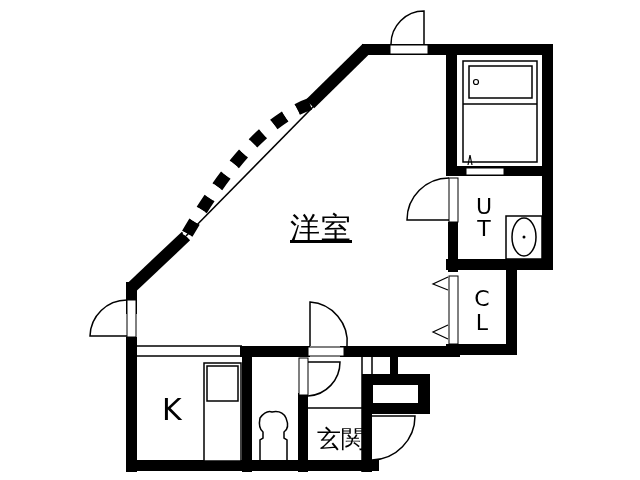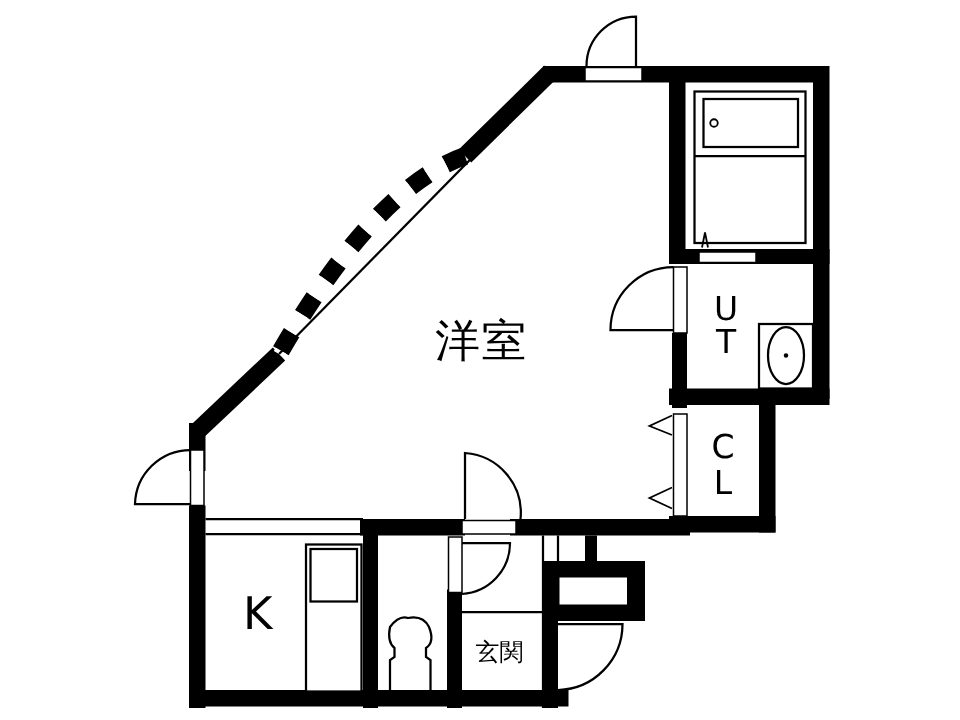--- a/index.html
+++ b/index.html
@@ -1,23 +1,23 @@
 <!DOCTYPE html>
 <html><head>
 <meta charset="utf-8">
 <style>
   html, body { margin:0; padding:0; background:#ffffff; }
   body { width:640px; height:480px; position:relative; overflow:hidden; }
   #plan { position:absolute; left:0; top:0; width:640px; height:480px; }
   .lbl { position:absolute; color:#000; font-family:"DejaVu Sans", sans-serif; line-height:1; white-space:nowrap; }
-  .room-main { left:290px; top:213px; font-size:30px; letter-spacing:1px; }
+  .room-main { left:290px; top:213px; font-size:30px; letter-spacing:1px;text-decoration:underline; }
   .room-ut { left:474px; top:196px; font-size:22px; width:20px; text-align:center; line-height:22px; white-space:normal; }
   .room-cl { left:472px; top:287px; font-size:22px; width:20px; text-align:center; line-height:24px; white-space:normal; }
   .room-k { left:162px; top:395px; font-size:30px; }
-  .room-genkan { left:317px; top:427px; font-size:16px; }
+  .room-genkan { left:317px; top:427px; font-size:24px; }
 </style>
 </head>
 <body>
 
 <svg id="plan" viewBox="0 0 640 480" xmlns="http://www.w3.org/2000/svg">
   <g fill="#000" stroke="none">
 
     <rect x="362" y="44" width="190" height="11"></rect>
 
     <rect x="542" y="44" width="11" height="222"></rect>

